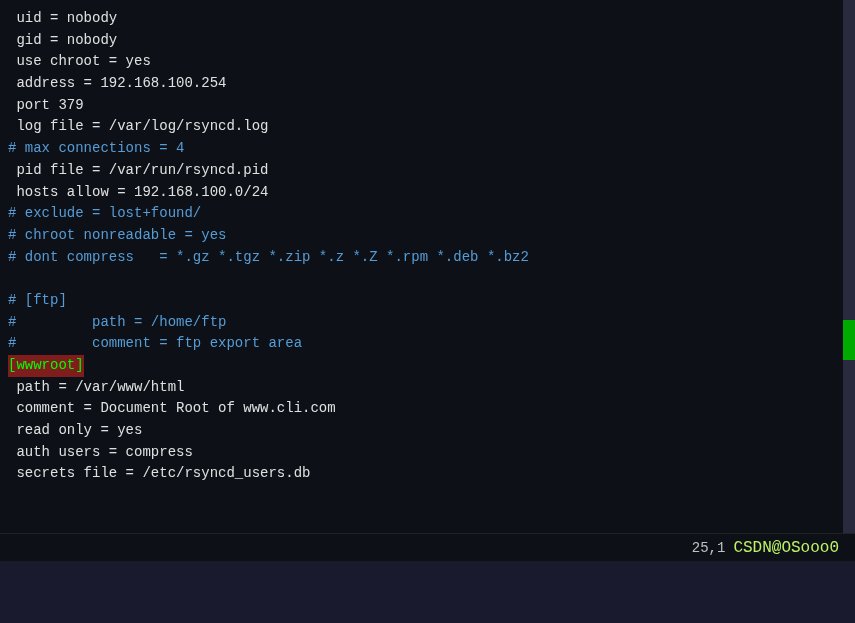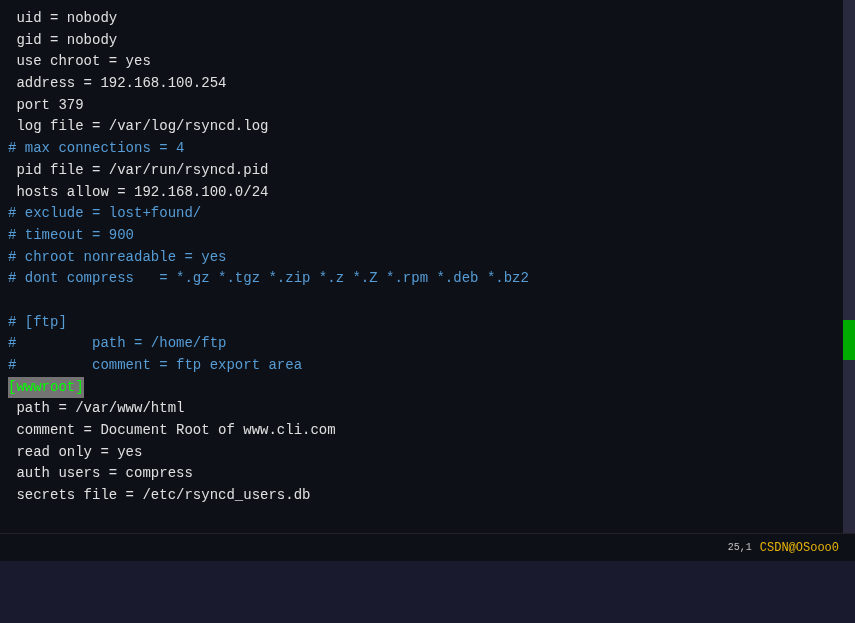--- a/index.html
+++ b/index.html
@@ -36,21 +36,21 @@
     .line {
       line-height: 1.55;
       white-space: pre;
       display: flex;
       align-items: center;
     }
 
     .white { color: #e0e0e0; }
     .comment { color: #569cd6; }
     .bracket-bg {
-      background-color: #737373;
+      background-color: #7f1d1d;
       color: #00ff00;
     }
 
     .scrollbar {
       position: absolute;
       right: 0;
       top: 0;
       width: 12px;
       height: 100%;
       background-color: #2a2a3e;
@@ -70,45 +70,44 @@
       background-color: #0d1117;
       display: flex;
       justify-content: flex-end;
       align-items: center;
       padding-right: 16px;
       border-top: 1px solid #222;
     }
 
     .status-text {
       color: #c0c0c0;
-      font-size: 10px;
+      font-size: 14px;
       margin-right: 8px;
     }
 
     .watermark {
-      color: #eab308;
-      font-size: 12px;
+      color: #bef264;
+      font-size: 16px;
     }
   </style>
 </head>
 <body>
 
 <div class="editor-container">
   <div class="code-area">
     <div class="line white"><span> uid = nobody</span></div>
     <div class="line white"><span> gid = nobody</span></div>
     <div class="line white"><span> use chroot = yes</span></div>
     <div class="line white"><span> address = 192.168.100.254</span></div>
     <div class="line white"><span> port 379</span></div>
     <div class="line white"><span> log file = /var/log/rsyncd.log</span></div>
     <div class="line comment"><span># max connections = 4</span></div>
     <div class="line white"><span> pid file = /var/run/rsyncd.pid</span></div>
     <div class="line white"><span> hosts allow = 192.168.100.0/24</span></div>
     <div class="line comment"><span># exclude = lost+found/</span></div>
-    <div class="line comment"><span># timeout = 900</span></div>
     <div class="line comment"><span># chroot nonreadable = yes</span></div>
     <div class="line comment"><span># dont compress   = *.gz *.tgz *.zip *.z *.Z *.rpm *.deb *.bz2</span></div>
     <div class="line"><span>&nbsp;</span></div>
     <div class="line comment"><span># [ftp]</span></div>
     <div class="line comment"><span>#         path = /home/ftp</span></div>
     <div class="line comment"><span>#         comment = ftp export area</span></div>
     <div class="line"><span class="bracket-bg">[wwwroot]</span></div>
     <div class="line white"><span> path = /var/www/html</span></div>
     <div class="line white"><span> comment = Document Root of www.cli.com</span></div>
     <div class="line white"><span> read only = yes</span></div>

